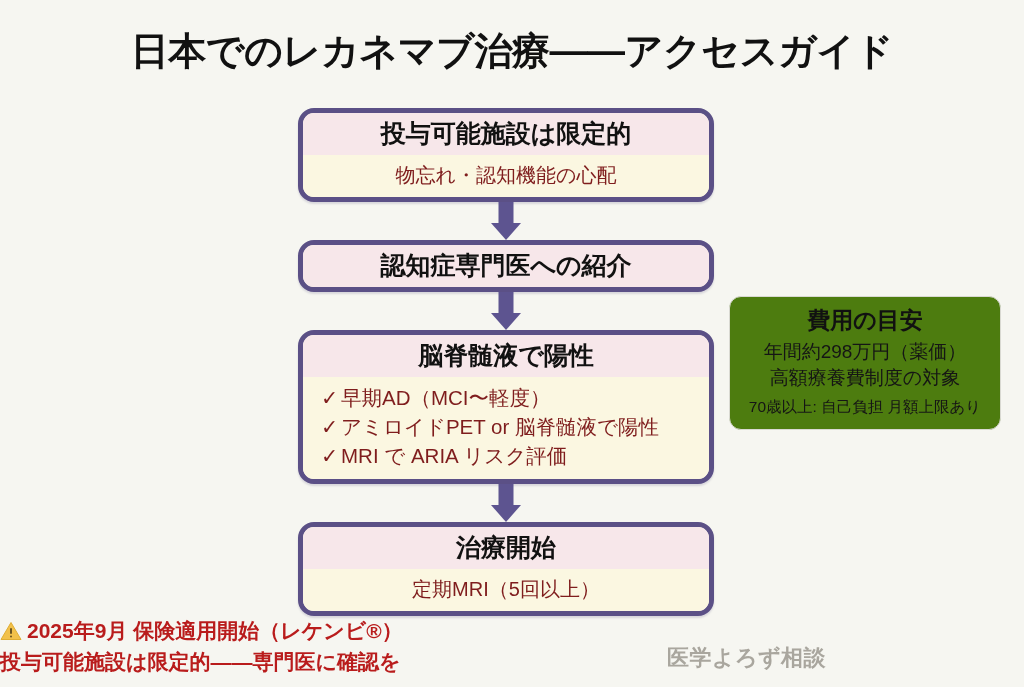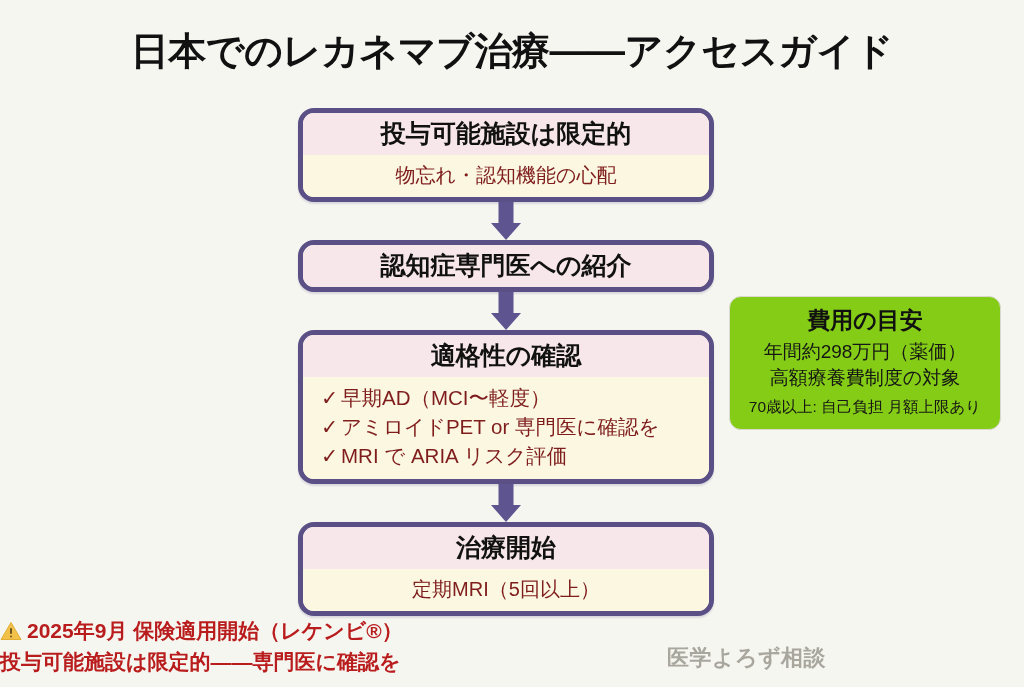--- a/index.html
+++ b/index.html
@@ -117,21 +117,21 @@
     border-top: 17px solid #5d5490;
   }
 
   
   .cost-panel {
     position: absolute;
     left: 729px;
     top: 296px;
     width: 272px;
     box-sizing: border-box;
-    background: #84cc16;
+    background: #4d7c0f;
     border: 1.5px solid #d9d9d2;
     border-radius: 12px;
     padding: 10px 10px 12px 10px;
     text-align: center;
   }
   .cost-title {
     font-size: 23px;
     font-weight: bold;
     color: #111111;
     line-height: 1.2;
@@ -206,24 +206,24 @@
     <div class="step-box">
       <div class="step-head">認知症専門医への紹介</div>
     </div>
 
     <div class="arrow">
       <div class="shaft"></div>
       <div class="head"></div>
     </div>
 
     <div class="step-box">
-      <div class="step-head">適格性の確認</div>
+      <div class="step-head">脳脊髄液で陽性</div>
       <div class="step-body list">
         <span class="line"><span class="check">✓</span><span>早期AD（MCI〜軽度）</span></span>
-        <span class="line"><span class="check">✓</span><span>アミロイドPET or 専門医に確認を</span></span>
+        <span class="line"><span class="check">✓</span><span>アミロイドPET or 脳脊髄液で陽性</span></span>
         <span class="line"><span class="check">✓</span><span>MRI で ARIA リスク評価</span></span>
       </div>
     </div>
 
     <div class="arrow">
       <div class="shaft"></div>
       <div class="head"></div>
     </div>
 
     <div class="step-box">

